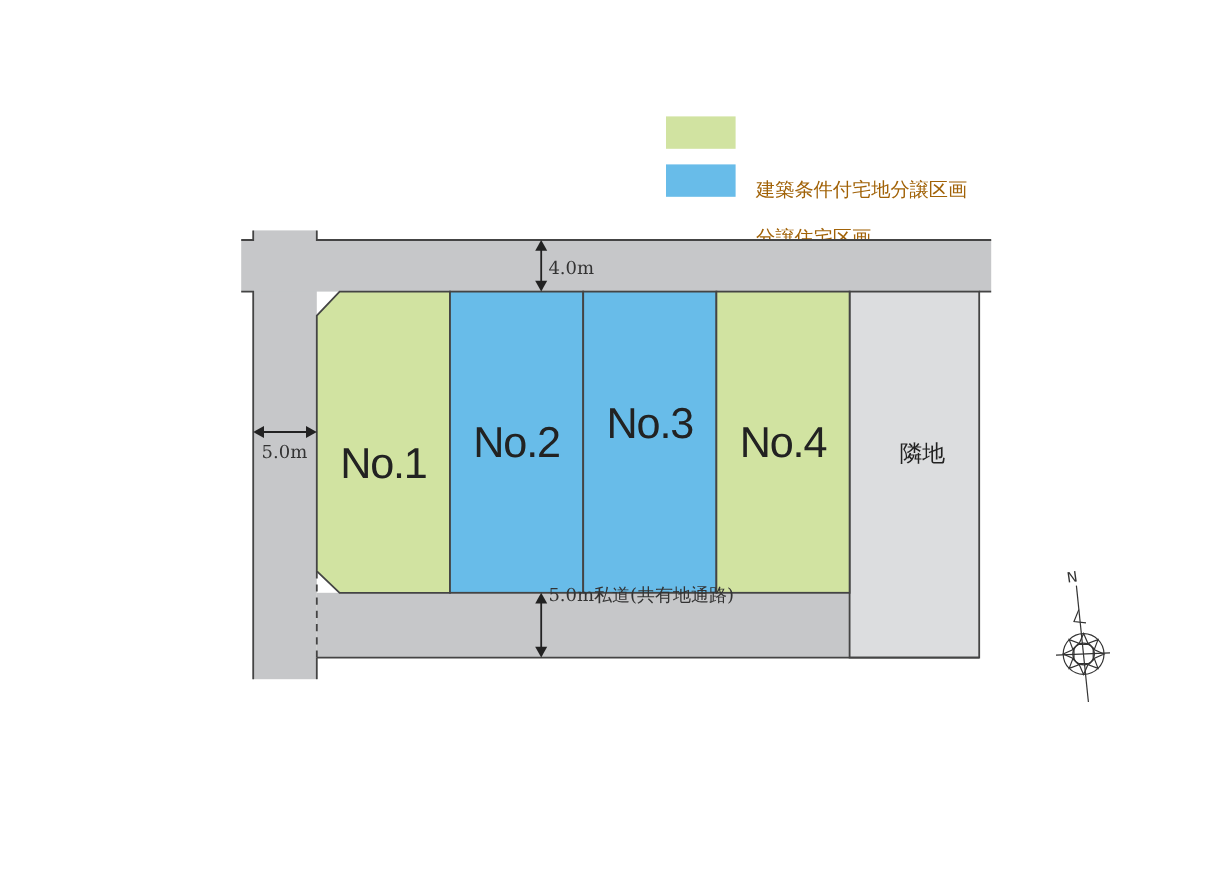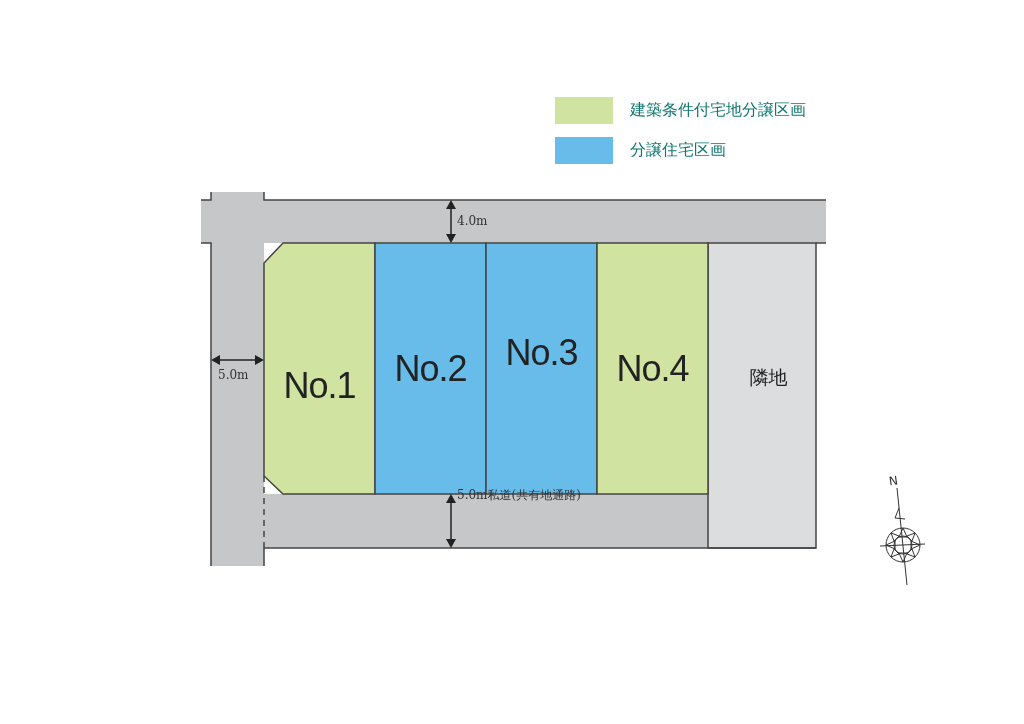--- a/index.html
+++ b/index.html
@@ -1,23 +1,23 @@
 <!DOCTYPE html>
 <html><head>
 <meta charset="utf-8">
 <style>
   html, body { margin:0; padding:0; background:#ffffff; }
   body { width:1024px; height:724px; position:relative; overflow:hidden;
          font-family: "DejaVu Sans", sans-serif; }
   .abs { position:absolute; }
   .legend-swatch { position:absolute; width:58px; height:27px; }
-  .legend-label { position:absolute; font-size:16px; color:#0f766e; white-space:nowrap; }
+  .legend-label { position:absolute; font-size:16px; color:#a16207; white-space:nowrap;margin-top:48px; }
   .lot { position:absolute; box-sizing:border-box; display:flex; align-items:center; justify-content:center;
          font-family:"Liberation Sans", sans-serif; font-size:36px; color:#222; letter-spacing:-1px; }
-  .dim { position:absolute; font-family:"DejaVu Serif", serif; font-size:12px; color:#333; white-space:nowrap; }
+  .dim { position:absolute; font-family:"DejaVu Serif", serif; font-size:15px; color:#333; white-space:nowrap; }
 </style>
 </head>
 <body>
 
 <div>
   <div class="legend-swatch" style="left:555px;top:97px;background:#d1e3a1;"></div>
   <div class="legend-label" style="left:630px;top:100px;">建築条件付宅地分譲区画</div>
   <div class="legend-swatch" style="left:555px;top:137px;background:#68bce9;"></div>
   <div class="legend-label" style="left:630px;top:140px;">分譲住宅区画</div>
 </div>

